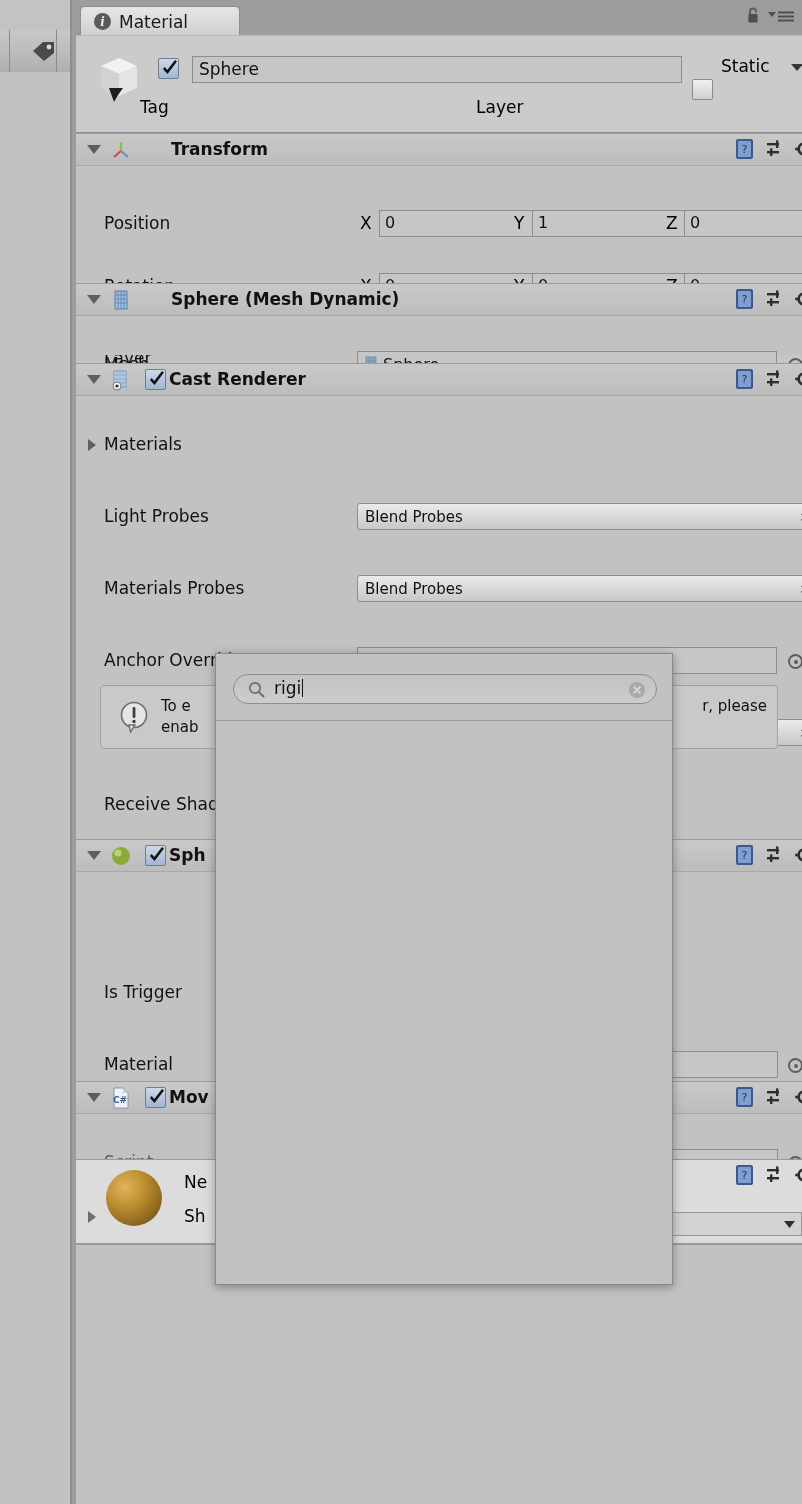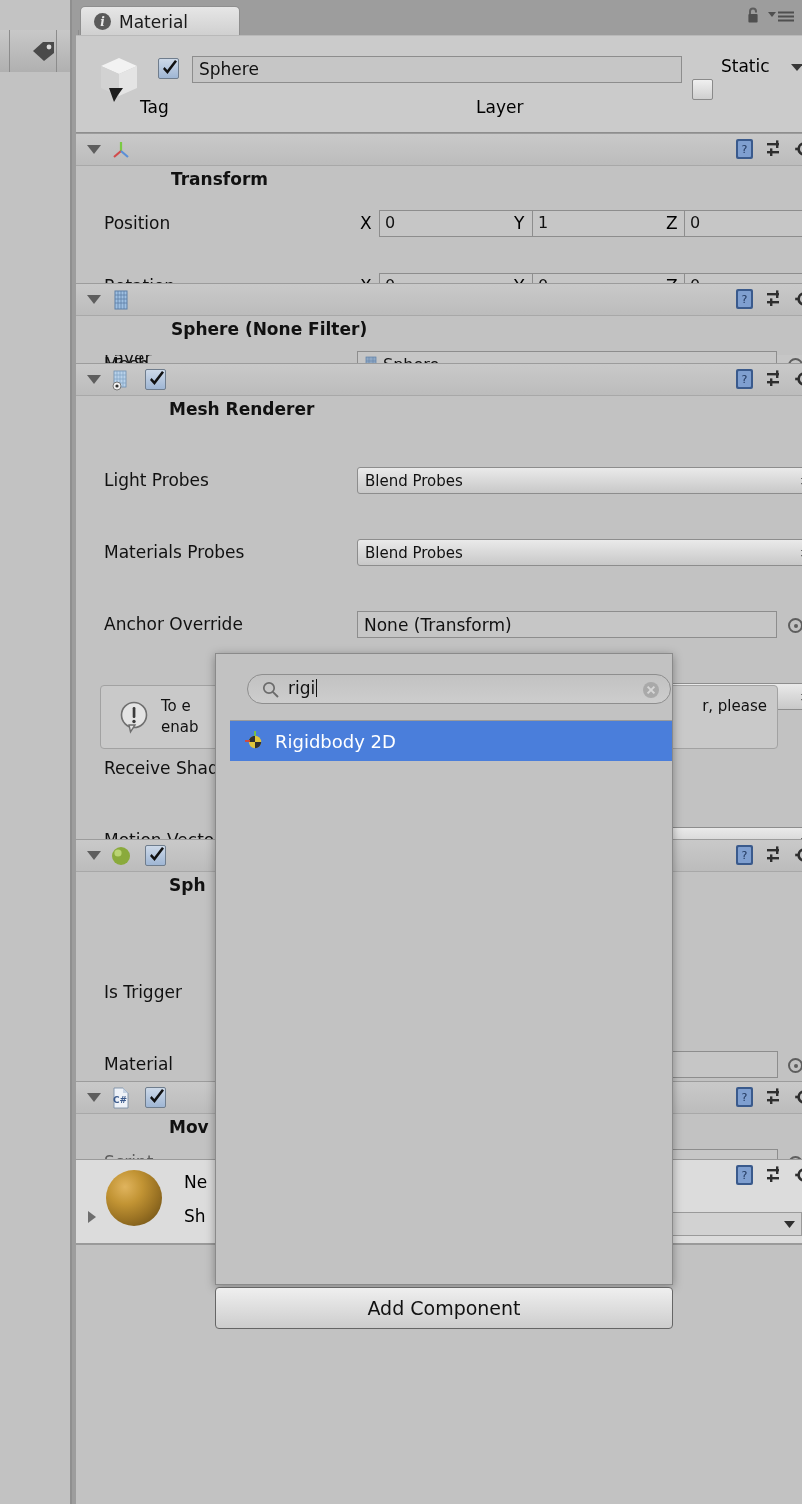--- a/index.html
+++ b/index.html
@@ -72,21 +72,21 @@
   .dd .updown{position:absolute;right:7px;top:50%;transform:translateY(-50%);
       width:9px;height:16px;}
 
   
   .sect{position:absolute;left:0;width:726px;background:#c2c2c2;}
   .chead{position:relative;height:31px;background:linear-gradient(#c9c9c9,#bcbcbc);
     border-top:1px solid #9c9c9c;border-bottom:1px solid #a8a8a8;}
   .foldout{position:absolute;left:11px;top:11px;width:0;height:0;
     border-left:7px solid transparent;border-right:7px solid transparent;border-top:9px solid #5e5e5e;}
   .cicon{position:absolute;left:34px;top:5px;width:22px;height:22px;}
-  .ctitle{position:absolute;top:5px;font-size:17px;font-weight:bold;color:#111;margin-top:30px;}
+  .ctitle{position:absolute;top:5px;font-size:17px;font-weight:bold;color:#111;}
   .cen{position:absolute;left:70px;top:6px;width:20px;height:20px;}
   .hdr-icons{position:absolute;right:-14px;top:4px;display:flex;gap:9px;align-items:center;}
 
   .row{position:relative;height:36px;}
   .rlbl{position:absolute;left:28px;top:7px;font-size:17px;color:#111;}
   .rlbl.grey{color:#5e5e5e;}
 
   .axis{position:absolute;top:7px;font-size:17px;}
   .num{position:absolute;top:4px;height:27px;background:#c6c6c6;
     border:1px solid #8d8d8d;box-sizing:border-box;font-size:16px;
@@ -110,21 +110,21 @@
     border:1px solid #a2a2a2;border-radius:4px;box-sizing:border-box;}
   .helpbox .hico{position:absolute;left:16px;top:14px;width:34px;height:34px;}
   .helpbox .htxt{position:absolute;left:60px;top:10px;right:10px;font-size:15px;line-height:21px;color:#111;}
 
   .matprev{position:absolute;left:30px;top:10px;width:56px;height:56px;border-radius:50%;
     background:radial-gradient(circle at 34% 30%,#e0b45e 0%,#c29434 32%,#9a7223 62%,#5f4613 100%);}
 
   
   .popup{position:absolute;left:215px;top:653px;width:458px;height:632px;
     background:#c2c2c2;border:1px solid #8a8a8a;box-sizing:border-box;
-    box-shadow:0 2px 9px rgba(0,0,0,.34);padding-left:14px;}
+    box-shadow:0 2px 9px rgba(0,0,0,.34);}
   .psearchbar{position:relative;height:66px;background:#c2c2c2;border-bottom:1px solid #9a9a9a;}
   .searchfield{position:absolute;left:17px;top:20px;width:424px;height:30px;
     background:linear-gradient(#c2c2c2,#cdcdcd);border:1px solid #8e8e8e;border-radius:15px;
     box-sizing:border-box;}
   .mag{position:absolute;left:14px;top:6px;width:17px;height:17px;}
   .sq{position:absolute;left:40px;top:3px;font-size:17px;color:#111;}
   .caret{display:inline-block;width:1px;height:18px;background:#111;
     vertical-align:-3px;margin-left:1px;}
   .clearbtn{position:absolute;right:10px;top:6px;width:18px;height:18px;}
 
@@ -288,21 +288,21 @@
           <rect x="5" y="2" width="12" height="18" fill="#9fc0e2" stroke="#5d7fa6"></rect>
           <g stroke="#5d7fa6" stroke-width="0.8">
             <line x1="8" y1="2" x2="8" y2="20"></line>
               <line x1="11" y1="2" x2="11" y2="20"></line>
               <line x1="14" y1="2" x2="14" y2="20"></line>
             <line x1="5" y1="6" x2="17" y2="6"></line>
               <line x1="5" y1="10" x2="17" y2="10"></line>
               <line x1="5" y1="14" x2="17" y2="14"></line>
           </g>
         </svg>
-        <div class="ctitle" style="left:95px;">Sphere (None Filter)</div>
+        <div class="ctitle" style="left:95px;">Sphere (Mesh Dynamic)</div>
         <div class="hdr-icons">
           <svg width="21" height="22" viewBox="0 0 21 22">
             <rect x="1" y="1" width="17" height="20" rx="2" fill="#3a5a8c"></rect>
               <rect x="3" y="3" width="13" height="16" rx="1" fill="#7f9fd0"></rect>
             <text x="9.5" y="15" font-size="11" fill="#20365c" text-anchor="middle" font-family="DejaVu Sans">?</text>
             </svg>
           <svg width="21" height="22" viewBox="0 0 21 22">
             <rect x="2" y="5" width="12" height="2.4" fill="#2e2e2e"></rect>
               <rect x="11" y="2.4" width="2.4" height="7.6" fill="#2e2e2e"></rect>
             <rect x="2" y="13" width="12" height="2.4" fill="#2e2e2e"></rect>
@@ -353,21 +353,21 @@
               <line x1="4" y1="14" x2="16" y2="14"></line>
             </g>
           <circle cx="7" cy="17" r="4" fill="#f2f2f2" stroke="#6c6c6c" stroke-width="0.9"></circle>
           <circle cx="7" cy="17" r="1.6" fill="#2e2e2e"></circle>
         </svg>
         <div class="ckbox cen" style="left:69px;top:5px;">
           <svg width="20" height="20" viewBox="0 0 20 20">
               <path d="M3 10 L7.5 15 L17 2.5 L15 1 L7.3 11 L4.6 8 Z" fill="#111"></path>
             </svg>
         </div>
-        <div class="ctitle" style="left:93px;">Mesh Renderer</div>
+        <div class="ctitle" style="left:93px;">Cast Renderer</div>
         <div class="hdr-icons">
           <svg width="21" height="22" viewBox="0 0 21 22">
             <rect x="1" y="1" width="17" height="20" rx="2" fill="#3a5a8c"></rect>
               <rect x="3" y="3" width="13" height="16" rx="1" fill="#7f9fd0"></rect>
             <text x="9.5" y="15" font-size="11" fill="#20365c" text-anchor="middle" font-family="DejaVu Sans">?</text>
             </svg>
           <svg width="21" height="22" viewBox="0 0 21 22">
             <rect x="2" y="5" width="12" height="2.4" fill="#2e2e2e"></rect>
               <rect x="11" y="2.4" width="2.4" height="7.6" fill="#2e2e2e"></rect>
             <rect x="2" y="13" width="12" height="2.4" fill="#2e2e2e"></rect>
@@ -379,20 +379,27 @@
             <g fill="#2e2e2e">
                 <rect x="7.8" y="1.5" width="2.6" height="3.4"></rect>
                 <rect x="7.8" y="17" width="2.6" height="3.4"></rect>
             <rect x="0.2" y="9.7" width="3.4" height="2.6"></rect>
                 <rect x="15" y="9.7" width="3.4" height="2.6"></rect>
               </g>
             </svg>
         </div>
       </div>
 
+      <div class="row" style="top:31px;">
+
+        <svg style="position:absolute;left:9px;top:11px;" width="14" height="14" viewBox="0 0 14 14">
+          <path d="M3 1 L11 7 L3 13 Z" fill="#5e5e5e"></path>
+          </svg>
+        <div class="rlbl">Materials</div>
+      </div>
 
       <div class="row" style="top:67px;">
         <div class="rlbl">Light Probes</div>
         <div class="dd" style="position:absolute;left:281px;top:4px;width:460px;height:27px;">
           <span>Blend Probes</span>
           <svg class="updown" viewBox="0 0 9 16">
             <path d="M4.5 1 L8 6 L1 6 Z" fill="#2e2e2e"></path>
               <path d="M4.5 15 L8 10 L1 10 Z" fill="#2e2e2e"></path>
             </svg>
         </div>
@@ -622,29 +629,18 @@
         </svg>
         <div class="sq"><span>rigi</span><span class="caret"></span></div>
         <svg class="clearbtn" viewBox="0 0 18 18">
           <circle cx="9" cy="9" r="8" fill="#a9a9a9"></circle>
           <path d="M5.6 5.6 L12.4 12.4 M12.4 5.6 L5.6 12.4" stroke="#d6d6d6" stroke-width="2"></path>
         </svg>
       </div>
     </div>
 
 
-    <div class="pitem sel">
-      <svg class="pico" viewBox="0 0 22 22">
-        <circle cx="11" cy="12" r="6.2" fill="#e0c63a"></circle>
-        <path d="M11 12 L11 5.8 A6.2 6.2 0 0 0 4.8 12 Z" fill="#2f2f2f"></path>
-        <path d="M11 12 L17.2 12 A6.2 6.2 0 0 1 11 18.2 Z" fill="#2f2f2f"></path>
-        <rect x="10.1" y="1" width="1.9" height="5" fill="#79c342"></rect>
-        <rect x="1" y="10" width="5" height="1.9" fill="#d24b3c"></rect>
-      </svg>
-      <span>Rigidbody 2D</span>
-    </div>
 
 
   </div>
 
-  <div class="addbtn">Add Component</div>
 
 </div>
 
 </body></html>

